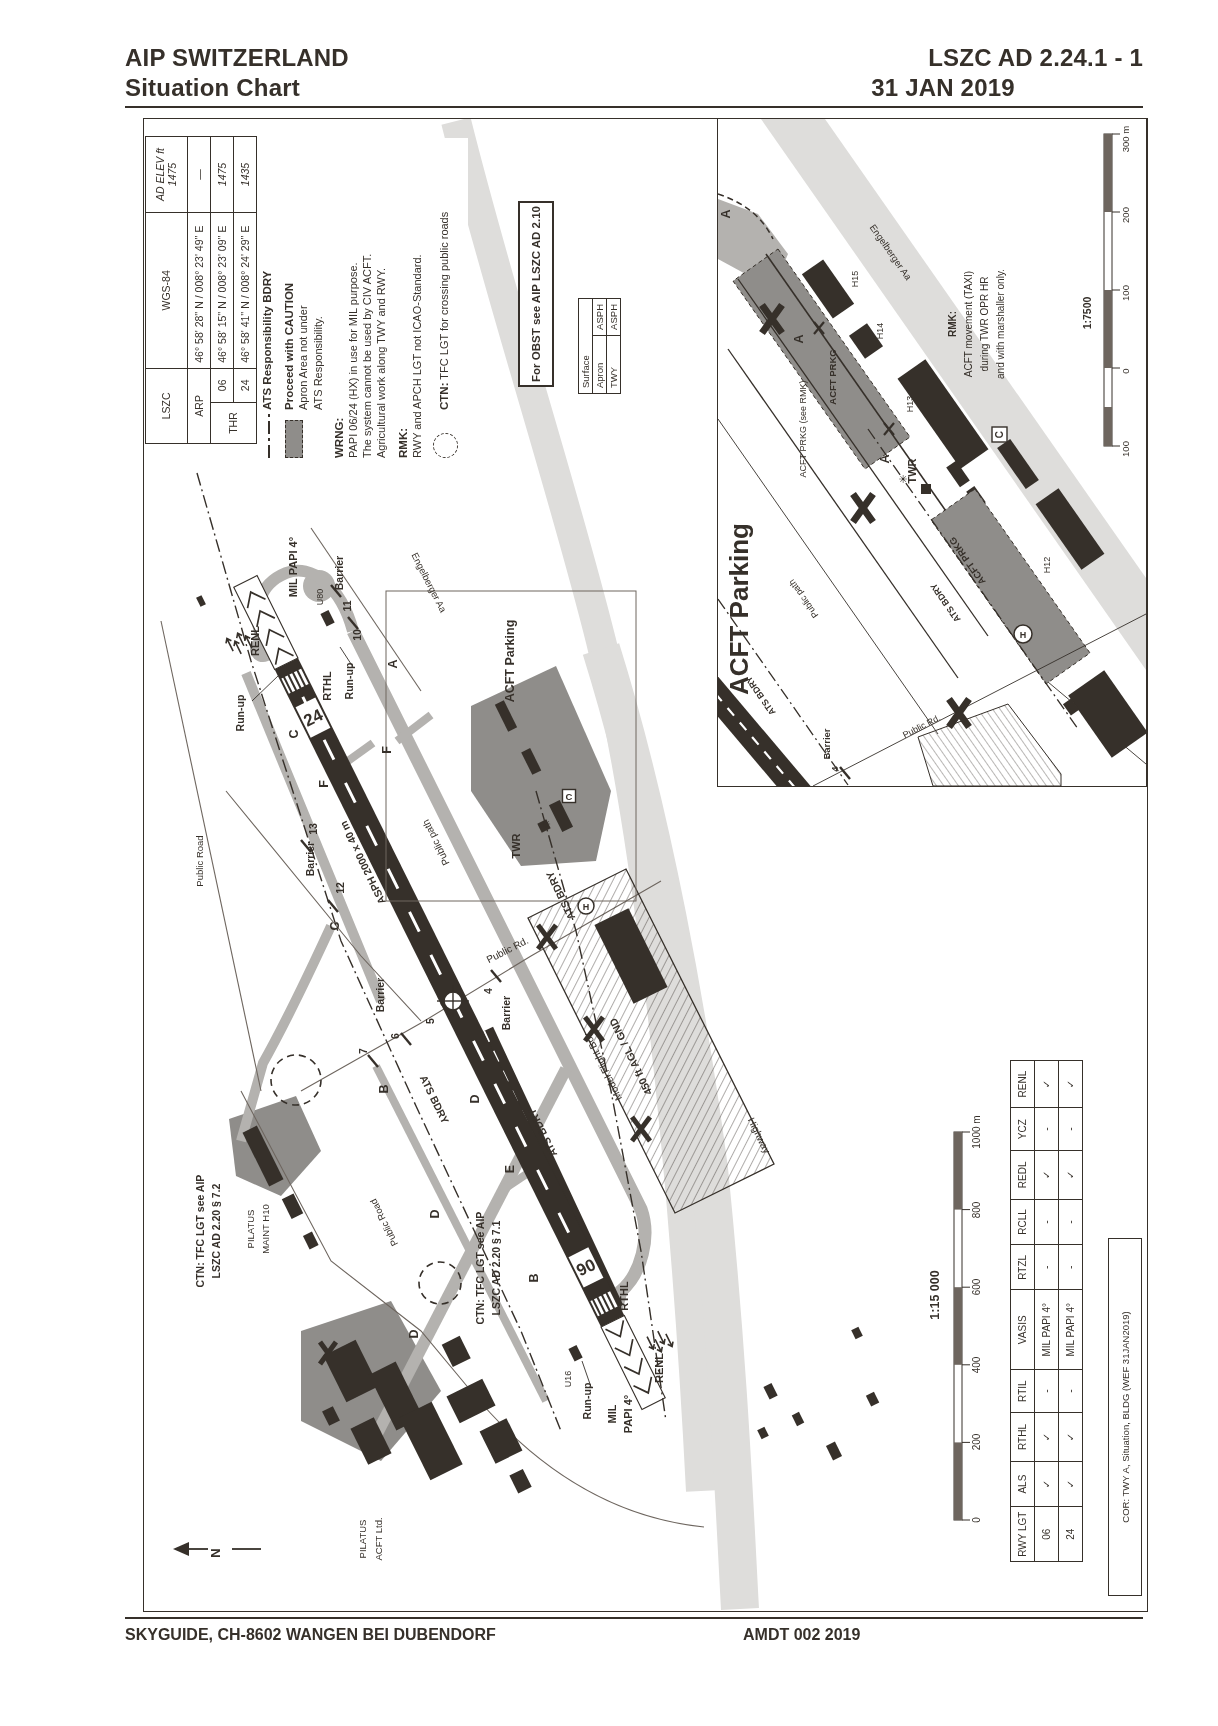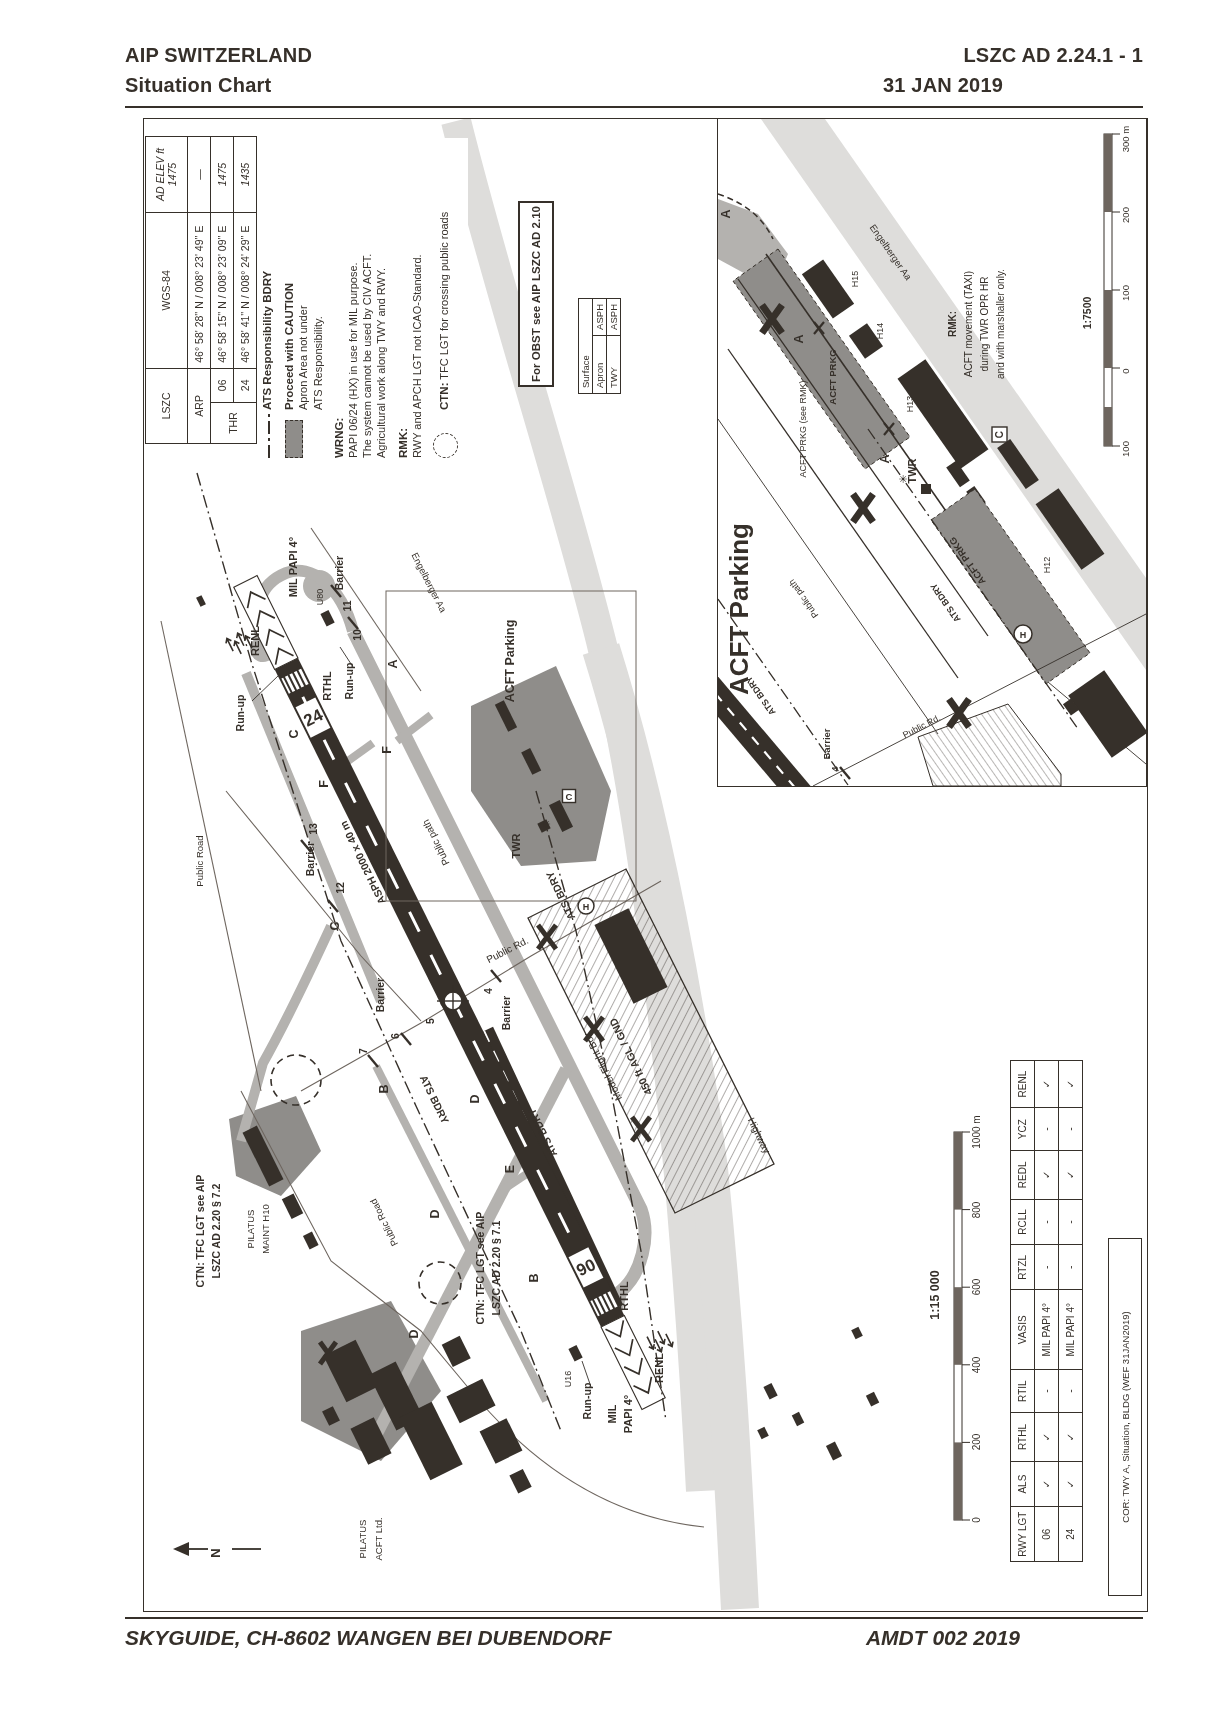--- a/index.html
+++ b/index.html
@@ -1,37 +1,37 @@
 <!DOCTYPE html>
 <html><head>
 <meta charset="utf-8">
 <style>
   html,body{margin:0;padding:0;background:#fff;}
   body{width:1218px;height:1726px;position:relative;font-family:"Liberation Sans",sans-serif;color:#36302a;overflow:hidden;}
   .abs{position:absolute;}
-  .hdr{font-weight:bold;font-size:20px;letter-spacing:.2px;}
+  .hdr{font-weight:bold;font-size:24px;letter-spacing:.2px;}
   .rule{position:absolute;background:#36302a;height:2px;}
   .frame{position:absolute;border:1.6px solid #36302a;background:#fff;}
   
   .rot{position:absolute;transform-origin:0 0;background:#fff;}
   table{border-collapse:collapse;}
   .dtab td{border:1px solid #36302a;font-size:10.5px;padding:1px 5px;vertical-align:middle;}
   .dtab .c{text-align:center;}
   .ital{font-style:italic;}
   .leg{font-size:11px;line-height:1.28;}
   .leg .row{display:flex;margin-bottom:7px;}
   .leg .sym{width:48px;flex:0 0 48px;padding-top:3px;}
   .leg b{font-size:11.5px;}
   .dashdot{height:2px;margin-top:5px;background:repeating-linear-gradient(90deg,#36302a 0 13px,transparent 13px 17px,#36302a 17px 20px,transparent 20px 24px);}
   .grayswatch{width:36px;height:16px;background:#8f8d8a;border:1.6px dashed #36302a;}
   .dashcircle{width:23px;height:23px;border:1.7px dashed #36302a;border-radius:50%;}
   .obstbox{border:2px solid #36302a;font-weight:bold;font-size:11.5px;display:flex;align-items:center;justify-content:center;}
   .rwytab td{border:1px solid #36302a;font-size:10px;text-align:center;padding:0 2px;height:23px;}
   .corbox{border:1px solid #36302a;font-size:9.5px;display:flex;align-items:center;justify-content:center;}
-  .ftr{font-weight:bold;font-size:21px;font-style:italic;}
+  .ftr{font-weight:bold;font-size:16px;}
   svg text{font-family:"Liberation Sans",sans-serif;fill:#36302a;}
   .tb{font-size:11px;font-weight:bold;}
   .tB{font-size:12.5px;font-weight:bold;}
   .tt{font-size:10.5px;font-weight:bold;}
   .tm{font-size:10px;}
   .ts{font-size:9.5px;}
   .t9{font-size:9px;}
   .big{font-size:26px;font-weight:bold;}
 </style>
 </head>
@@ -629,13 +629,13 @@
   </tbody>
     </table>
 </div>
 
 <div class="rot" style="left:1108px;top:1240px;width:356px;height:32px;transform:rotate(-90deg) translateX(-356px);">
   <div class="corbox" style="width:356px;height:32px;">COR: TWY A, Situation, BLDG (WEF 31JAN2019)</div>
 </div>
 
 <div class="rule" style="left:125px;top:1617px;width:1018px;"></div>
 <div class="abs ftr" style="left:125px;top:1626px;">SKYGUIDE, CH-8602 WANGEN BEI DUBENDORF</div>
-<div class="abs ftr" style="left:743px;top:1626px;width:400px;text-align:center;">AMDT 002 2019</div>
+<div class="abs ftr" style="left:743px;top:1626px;width:400px;text-align:left;">AMDT 002 2019</div>
 
 </body></html>

